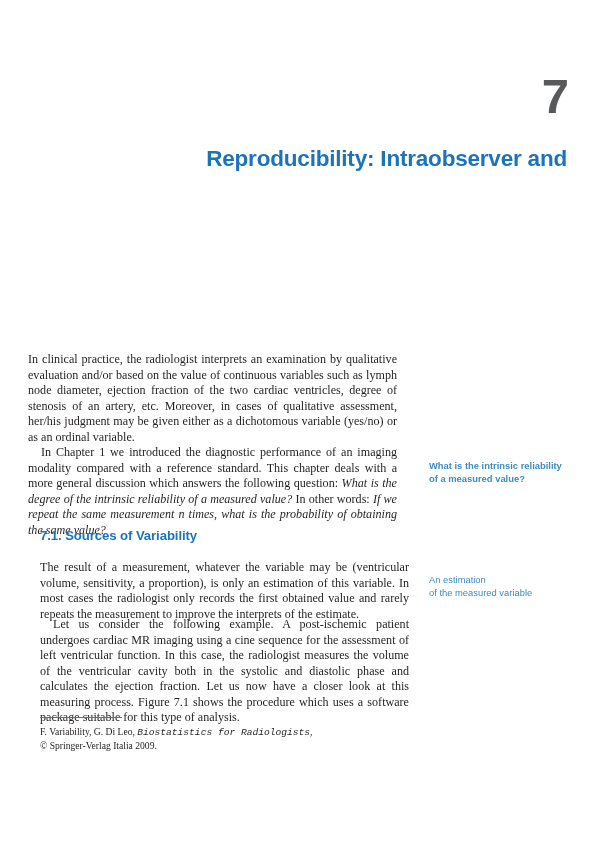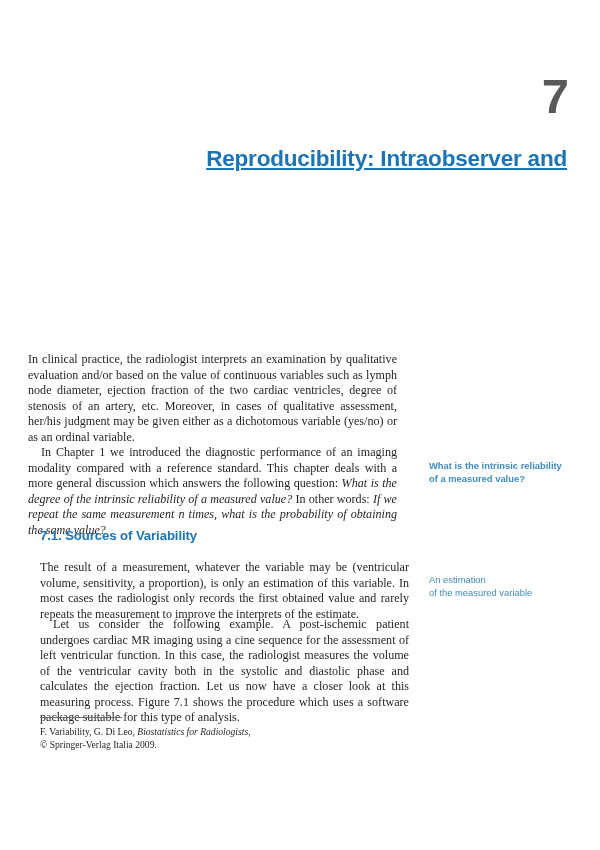--- a/index.html
+++ b/index.html
@@ -42,21 +42,20 @@
     left: 120px;
     right: 33px;
     top: 145px;
     text-align: right;
     font-family: "Liberation Sans", sans-serif;
     font-weight: bold;
     font-size: 22.5px;
     line-height: 1.28;
     color: #1b74b8;
     letter-spacing: -0.2px;
-    text-decoration: underline;
   }
 
   
   .epigraph {
     position: absolute;
     right: 33px;
     top: 253px;
     width: 300px;
     text-align: right;
     color: #808285;
@@ -145,21 +144,21 @@
     width: 82px;
     height: 0;
     border-top: 0.9px solid #6d6e71;
     margin-bottom: 7px;
   }
   .footer-line {
     font-size: 9.6px;
     line-height: 1.36;
     color: #231f20;
   }
-  .footer-line em { font-style: italic; }
+  .footer-line em { font-style: italic; font-family: Liberation Mono, monospace; }
 </style>
 </head>
 <body>
 
 <div class="page">
 
   <div class="chapter-number">7</div>
 
   <div class="chapter-title">
     <div>Reproducibility: Intraobserver and</div>

